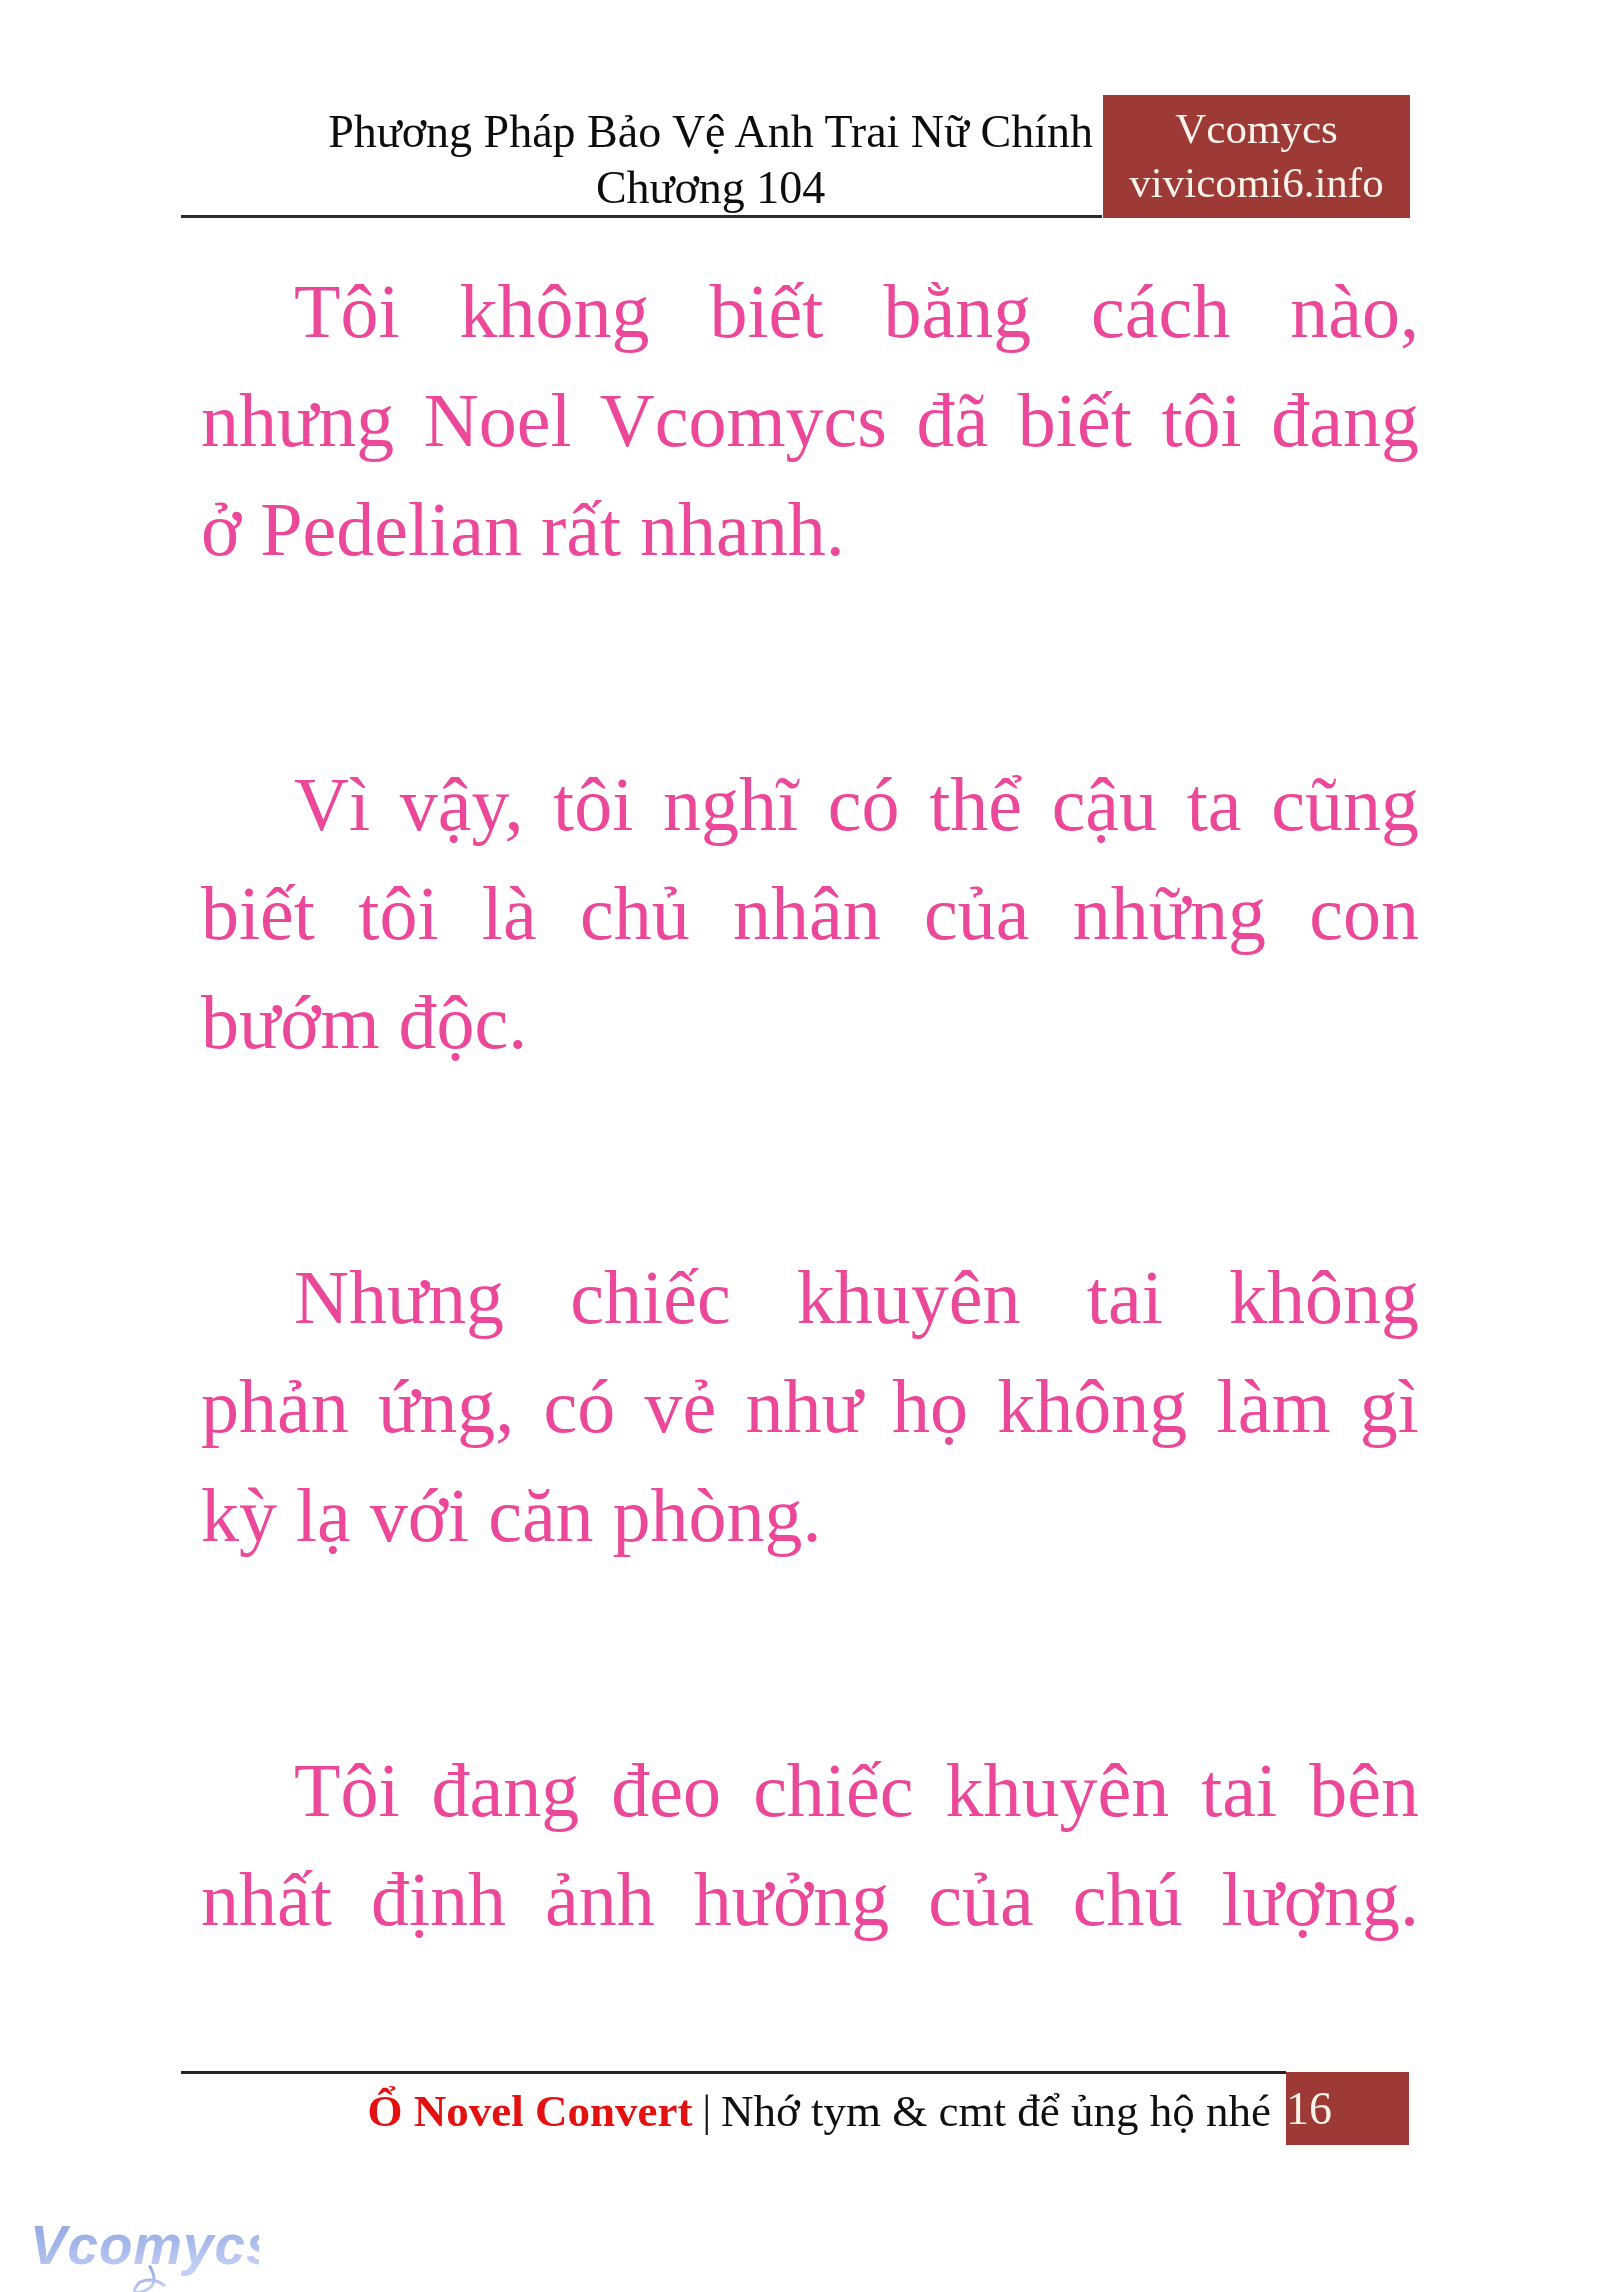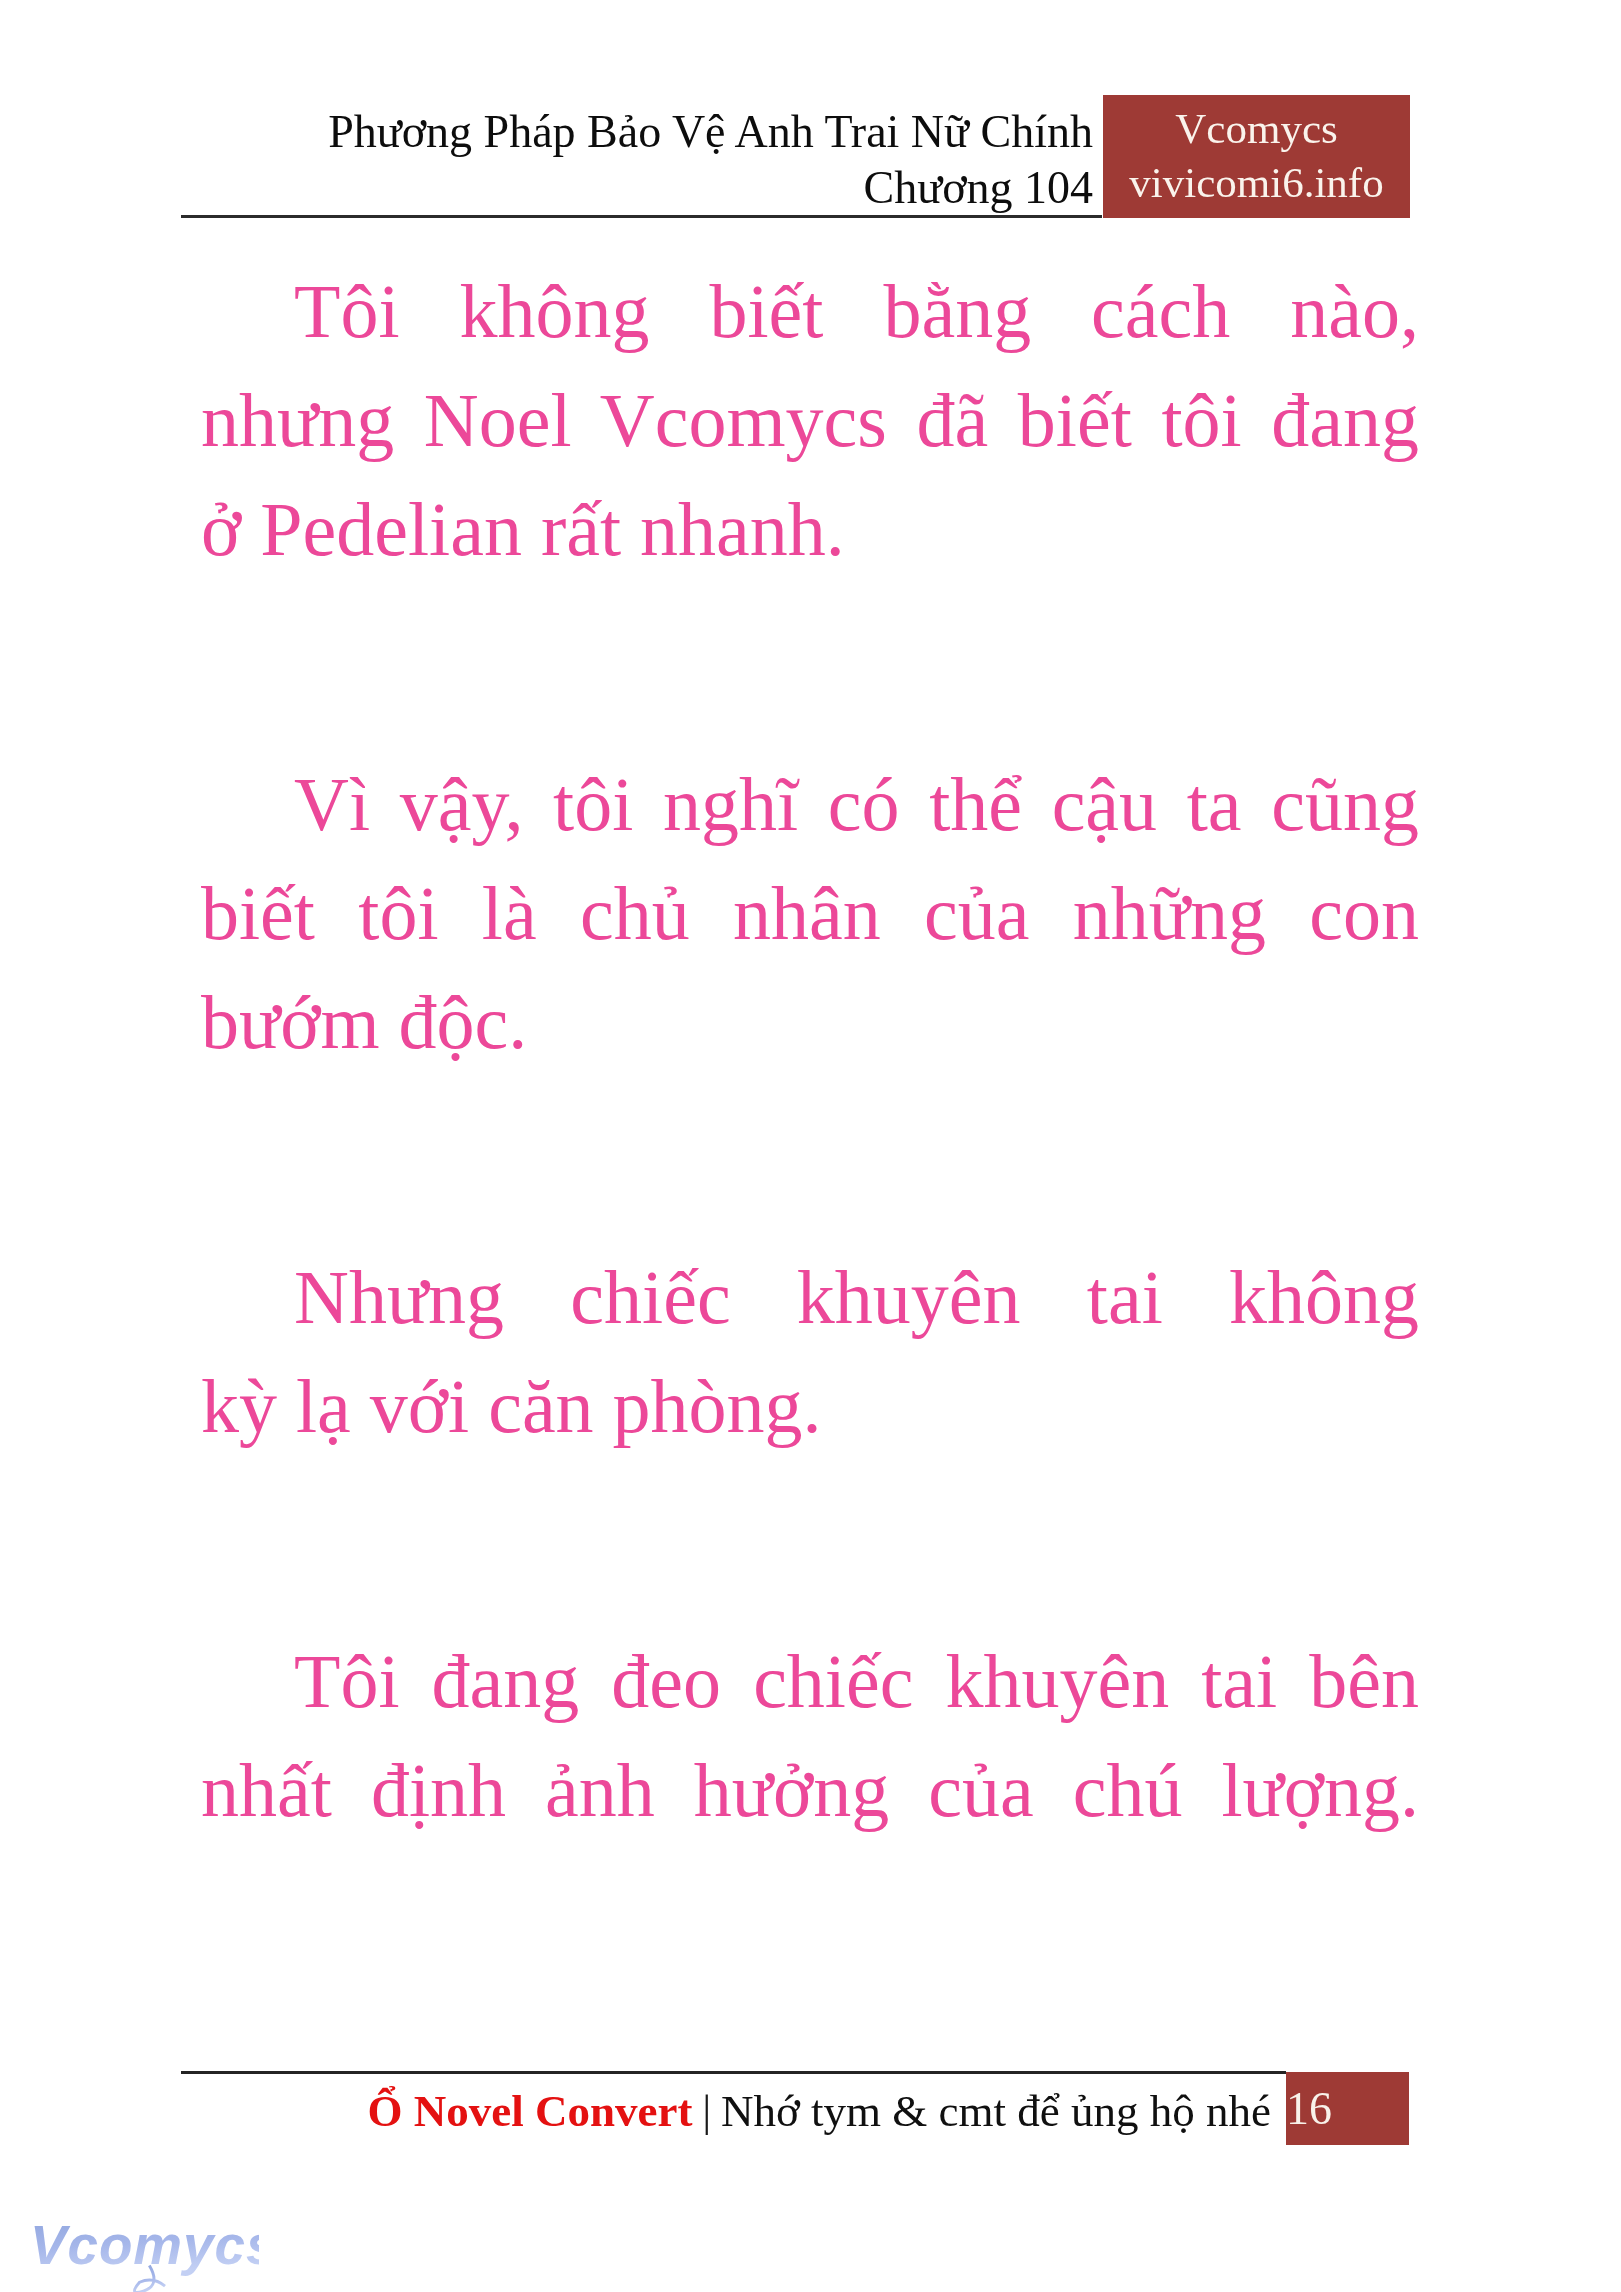--- a/index.html
+++ b/index.html
@@ -9,21 +9,21 @@
     background:#ffffff;
     font-family:"Liberation Serif", serif;
     color:#111;
     overflow:hidden;
   }
 
   
   .header-titles {
     position:absolute;
     top:104px; right:528px;
-    text-align:right;
+    text-align:center;
     font-size:46px;
     line-height:56px;
     color:#0d0d0d;
     white-space:nowrap;
   }
   .header-badge {
     position:absolute;
     left:1103px; top:95px;
     width:307px; height:123px;
     background:#9e3a35;
@@ -125,20 +125,21 @@
     </div>
 
     <div class="para">
       <div class="line indent">Vì vậy, tôi nghĩ có thể cậu ta cũng</div>
       <div class="line">biết tôi là chủ nhân của những con</div>
       <div class="line no-stretch">bướm độc.</div>
     </div>
 
     <div class="para">
       <div class="line indent">Nhưng chiếc khuyên tai không</div>
+      <div class="line">phản ứng, có vẻ như họ không làm gì</div>
       <div class="line no-stretch">kỳ lạ với căn phòng.</div>
     </div>
 
     <div class="para">
       <div class="line indent">Tôi đang đeo chiếc khuyên tai bên</div>
       <div class="line">nhất định ảnh hưởng của chú lượng.</div>
     </div>
 
   </div>
 

